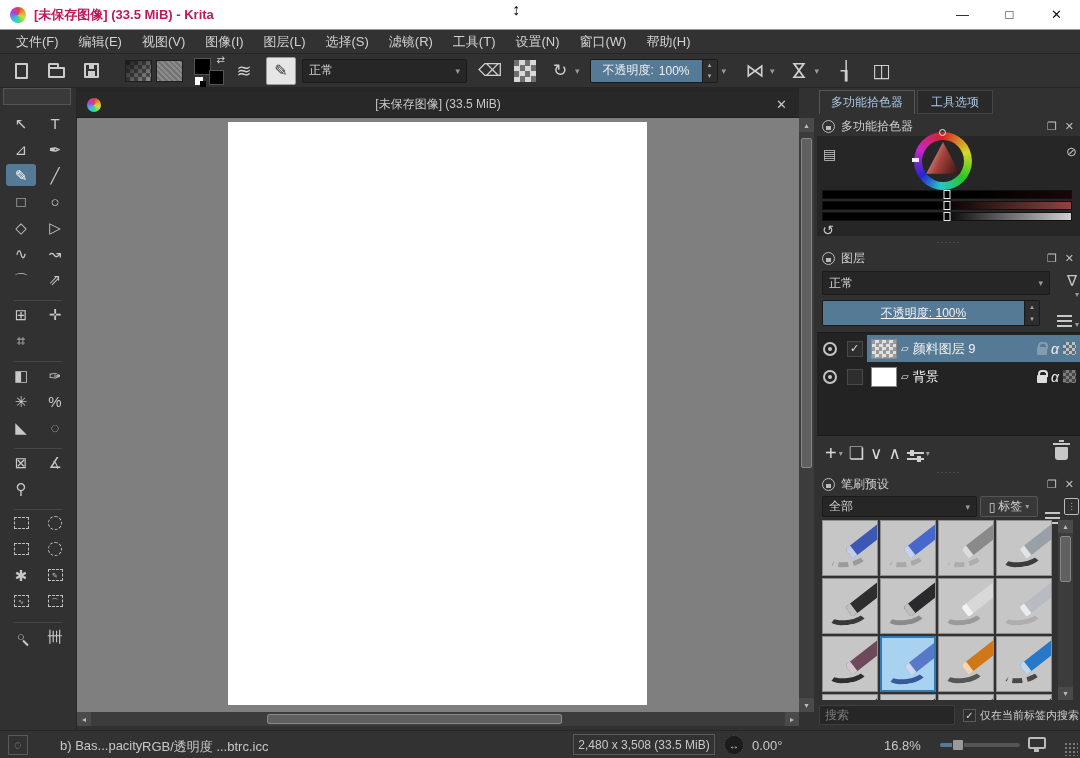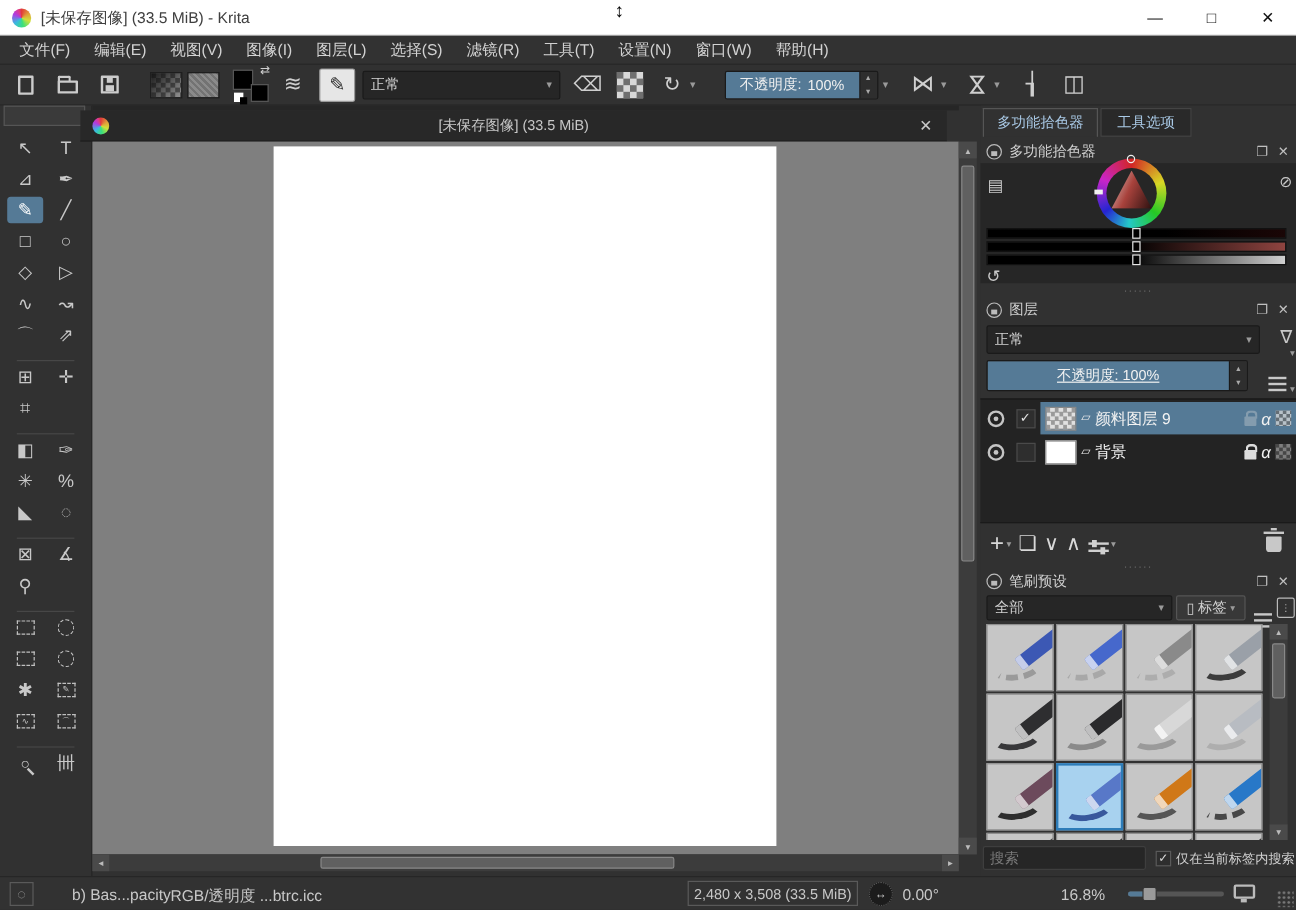--- a/index.html
+++ b/index.html
@@ -5,21 +5,21 @@
   * { margin:0; padding:0; box-sizing:border-box; }
   html,body { width:1080px; height:758px; }
   body { position:relative; background:#313131; overflow:hidden;
          font-family:"Liberation Sans","DejaVu Sans",sans-serif; color:#c8c8c8; }
 
   
   .titlebar { position:absolute; left:0; top:0; width:1080px; height:30px; background:#ffffff;
               display:flex; align-items:center; border-bottom:1px solid #9a9a9a; }
   .krita-logo { width:16px; height:16px; border-radius:50%; margin:0 8px 0 10px;
     background:conic-gradient(#e03a3a,#e0a13a 60deg,#cfe03a 110deg,#3ae07a 170deg,#3ab9e0 230deg,#b13ae0 300deg,#e03a8a 340deg,#e03a3a); }
-  .title-text { font-size:13px; color:#404040; }
+  .title-text { font-size:13px; color:#be185d;font-weight:bold; }
   .win-controls { margin-left:auto; display:flex; height:30px; }
   .win-btn { width:47px; height:30px; display:flex; align-items:center; justify-content:center;
              color:#111; font-size:13px; }
   .mouse-cursor { position:absolute; left:512px; top:1px; color:#000; font-size:16px; }
 
   
   .menubar { position:absolute; left:0; top:30px; width:1080px; height:24px; background:#323232;
              border-bottom:1px solid #262626; display:flex; align-items:center; padding-left:6px; }
   .menu-item { background:none; border:none; color:#d2d2d2; font-size:13px; padding:3px 10px;
                font-family:inherit; }
@@ -70,21 +70,21 @@
   .tool.blank { visibility:hidden; }
   .tool.dash .tg, .tool.dashc .tg { width:15px; height:12px; border:1px dashed #c0c0c0; font-size:7px;
               display:flex; align-items:center; justify-content:center; }
   .tool.dashc .tg { width:14px; height:14px; border-radius:50%; }
   .tool.mag .tg { position:relative; font-size:13px; }
   .tool.mag .tg::after { content:""; position:absolute; width:7px; height:2px; background:#c8c8c8;
               right:-4px; bottom:-1px; transform:rotate(45deg); }
 
   
   .subwin-strip { position:absolute; left:77px; top:88px; width:722px; height:4px; background:#262626; }
-  .subwin-title { position:absolute; left:67px; top:92px; width:722px; height:26px; background:#282828;
+  .subwin-title { position:absolute; left:77px; top:92px; width:722px; height:26px; background:#282828;
                   border-bottom:1px solid #1e1e1e; display:flex; align-items:center; }
   .subwin-logo { width:14px; height:14px; border-radius:50%; margin-left:10px;
     background:conic-gradient(#e03a3a,#e0a13a 60deg,#cfe03a 110deg,#3ae07a 170deg,#3ab9e0 230deg,#b13ae0 300deg,#e03a8a 340deg,#e03a3a); }
   .subwin-text { position:absolute; left:0; right:0; text-align:center; font-size:12px; color:#c8c8c8; }
   .subwin-close { margin-left:auto; margin-right:12px; color:#c8c8c8; font-size:13px; z-index:2; }
   .canvas-area { position:absolute; left:77px; top:118px; width:722px; height:594px; background:var(--canvas_gray); }
   .page { position:absolute; left:228px; top:122px; width:419px; height:583px; background:#ffffff; }
   .vscroll { position:absolute; left:799px; top:118px; width:15px; height:594px; background:#3c3c3c; }
   .vscroll .arr { position:absolute; left:0; width:15px; height:14px; background:#4a4a4a; color:#bbb;
                   font-size:8px; display:flex; align-items:center; justify-content:center; }
@@ -303,21 +303,21 @@
   <span class="blend-select">
     <span>正常</span>
     <span class="dd">▾</span>
   </span>
   <span class="tb-btn" style="font-size:17px;">⌫</span>
   <span class="tb-btn">
       <span class="checker-btn"></span>
     </span>
   <span class="tb-btn" style="font-size:17px; margin-right:2px;">↻</span>
   <span class="dd-small">▾</span>
-  <span class="slider-widget" style="width:128px; margin-left:18px;">
+  <span class="slider-widget" style="width:128px; margin-left:4px;">
     <span class="slider-body" style="flex:1;">
       <span class="slider-fill" style="width:100%;"></span>
       <span class="slider-text">
         <span>不透明度:</span>
         <span>100%</span>
       </span>
     </span>
     <span class="spinner">
       <span>▴</span>
       <span>▾</span>

